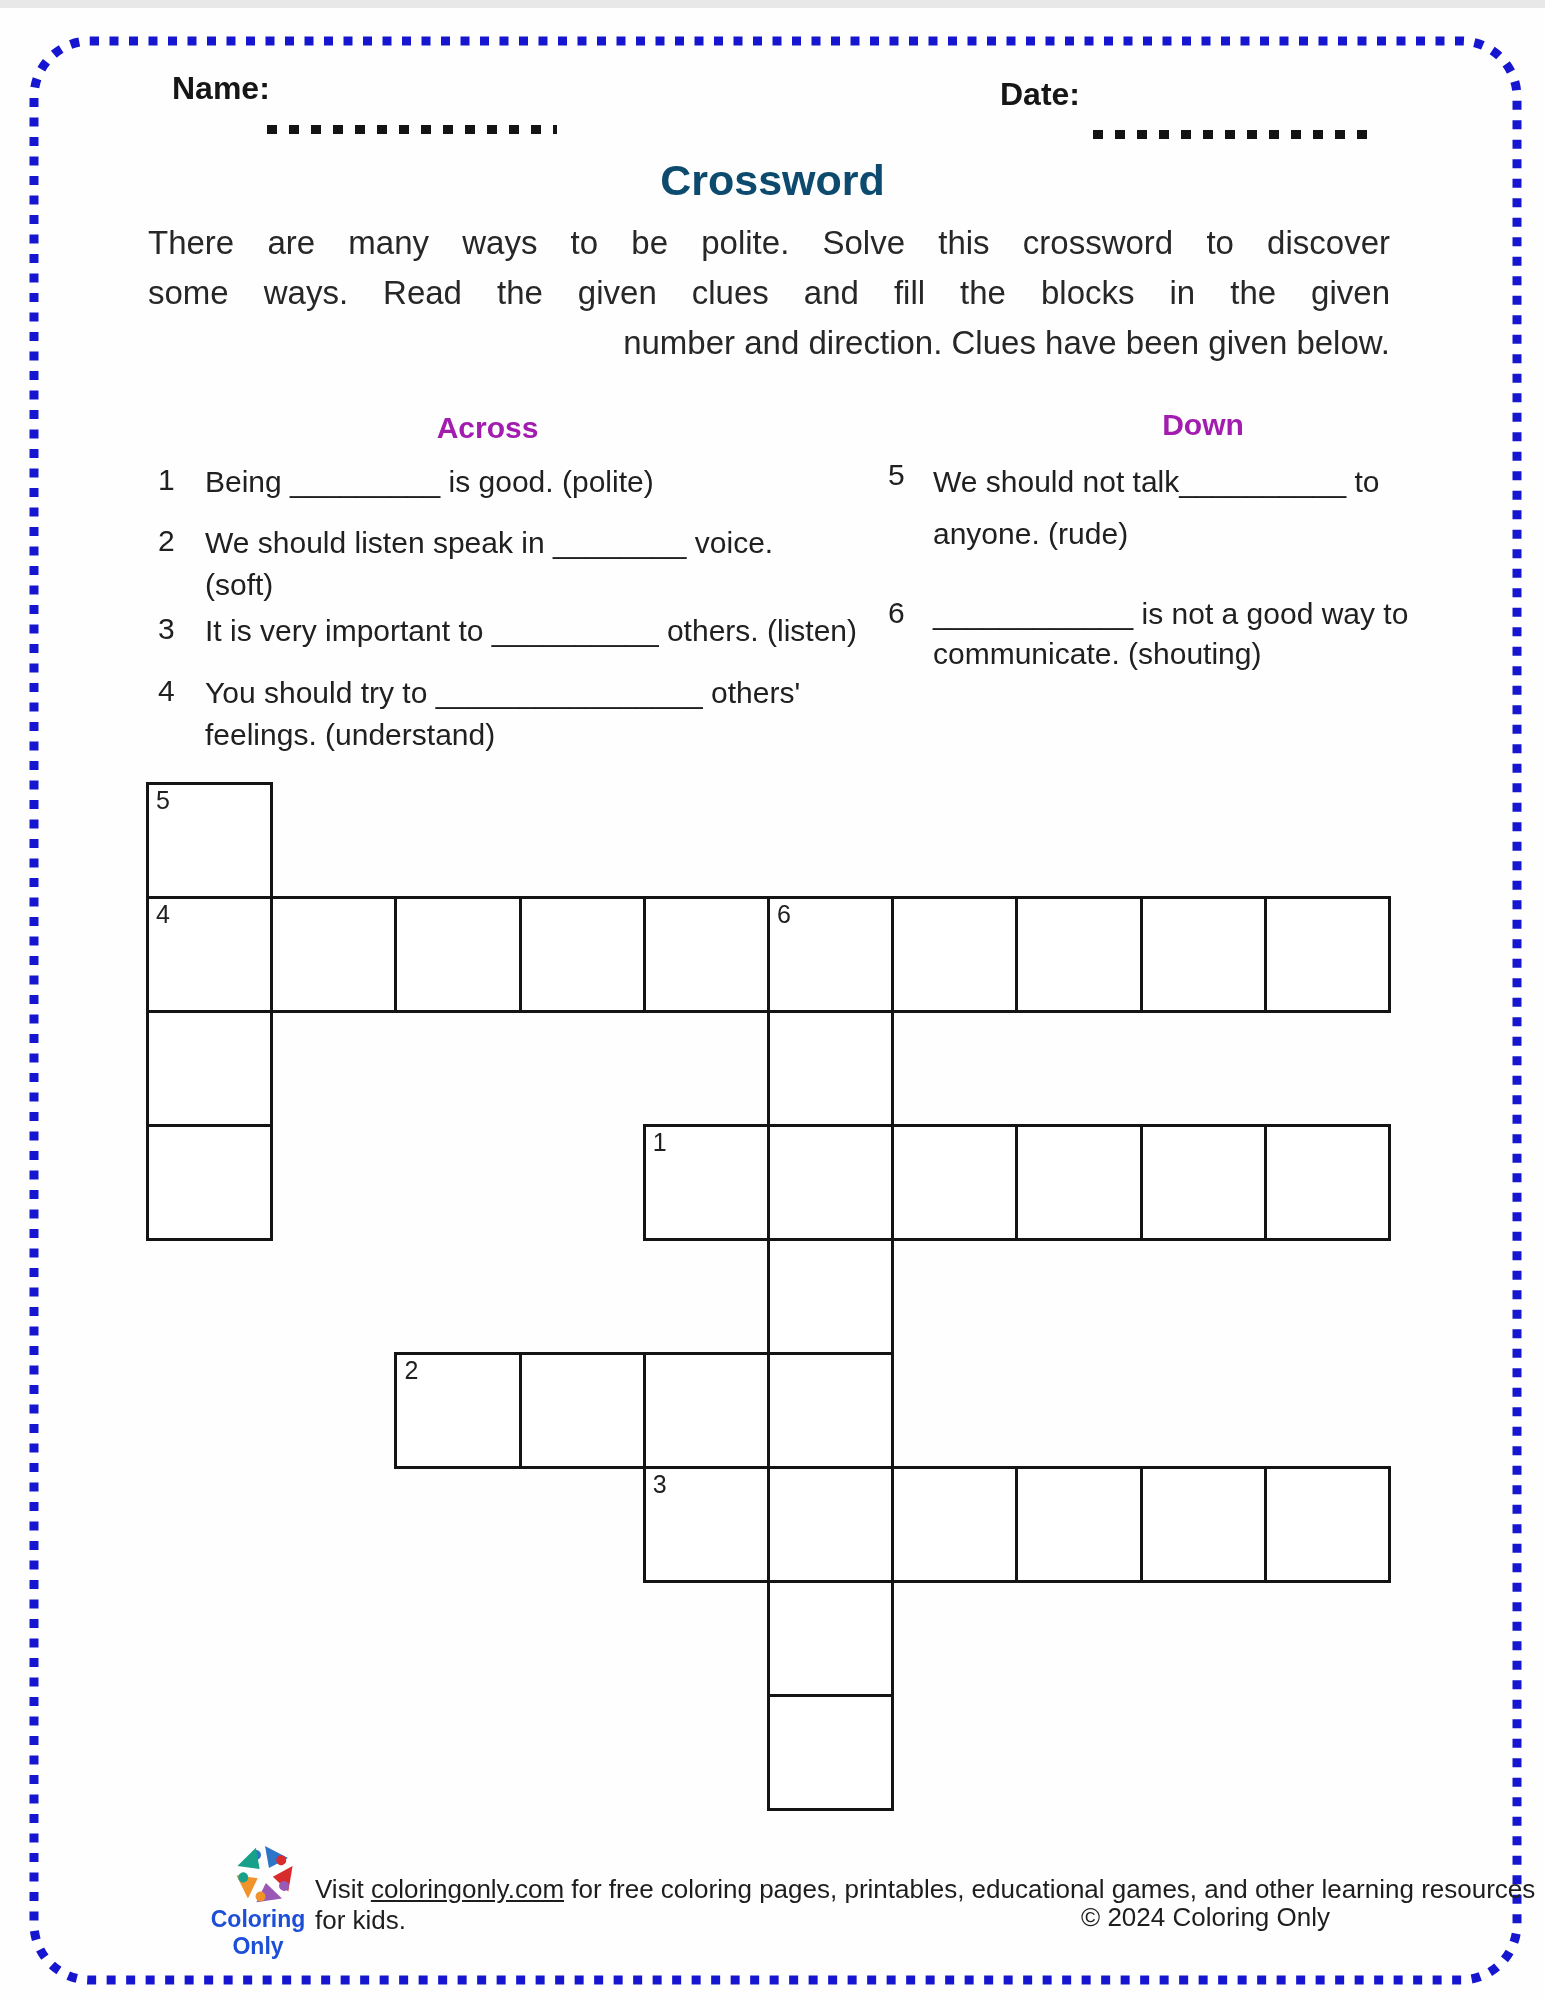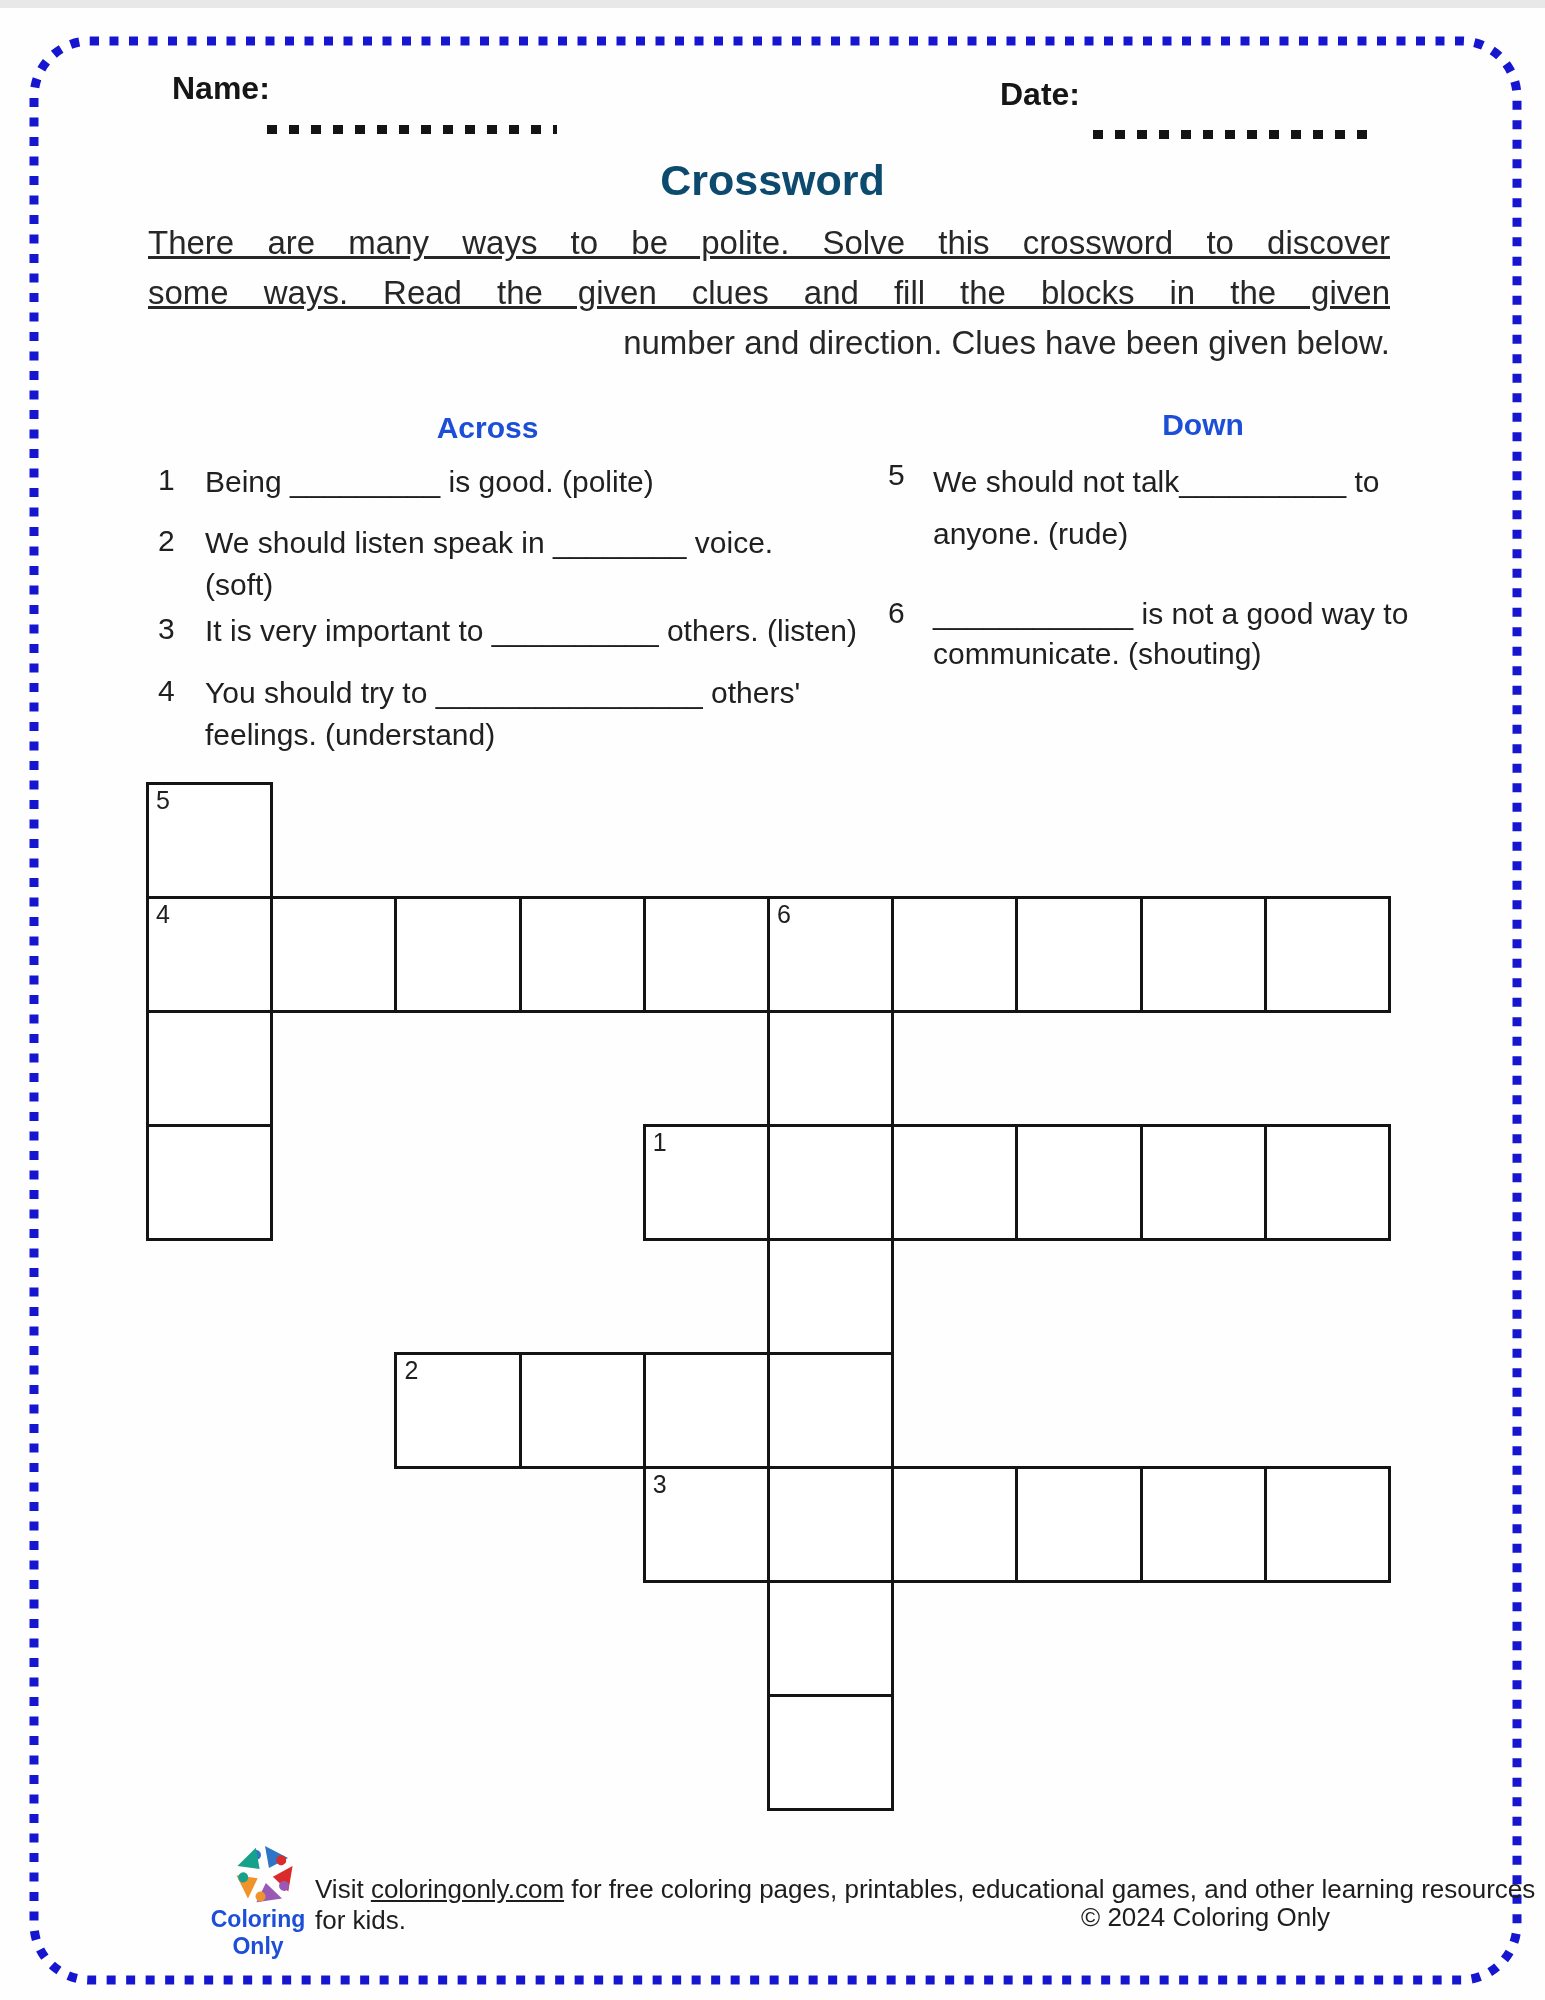--- a/index.html
+++ b/index.html
@@ -10,24 +10,24 @@
   }
   .abs{position:absolute;}
   
   svg.border-svg{position:absolute;left:0;top:0;width:1545px;height:2000px;pointer-events:none;}
   
   .field-label{font-weight:700;font-size:32px;color:#161616;}
   .write-line{height:9px;background:repeating-linear-gradient(90deg,#141414 0 10px,transparent 10px 22px);}
   .title{left:34px;top:148px;width:1477px;text-align:center;font-size:43px;font-weight:700;color:#0c4a6e;}
   
   .intro{left:148px;top:210px;width:1242px;font-size:33px;line-height:50px;color:#272727;}
-  .intro .jline{text-align:justify;text-align-last:justify;text-decoration:underline;}
+  .intro .jline{text-align:justify;text-align-last:justify;}
   .intro .lline{text-align:right;}
   
-  .sec-header{font-size:30px;font-weight:700;color:#1d4ed8;text-align:center;}
+  .sec-header{font-size:30px;font-weight:700;color:#a21caf;text-align:center;}
   .clue{position:absolute;font-size:30px;color:#202020;}
   .clue .num{position:absolute;left:10px;top:2px;}
   .clue .lines{display:block;}
   .clue .line{display:block;line-height:42px;white-space:nowrap;}
   .across-col .clue{left:148px;width:740px;padding-left:57px;box-sizing:border-box;}
   .down-col .clue{left:878px;width:520px;padding-left:55px;box-sizing:border-box;}
   .down-clue-0 .line{line-height:52px;}
   .down-clue-1 .line{line-height:40px;}
   
   #grid{left:146px;top:774px;width:1248px;height:1032px;}

